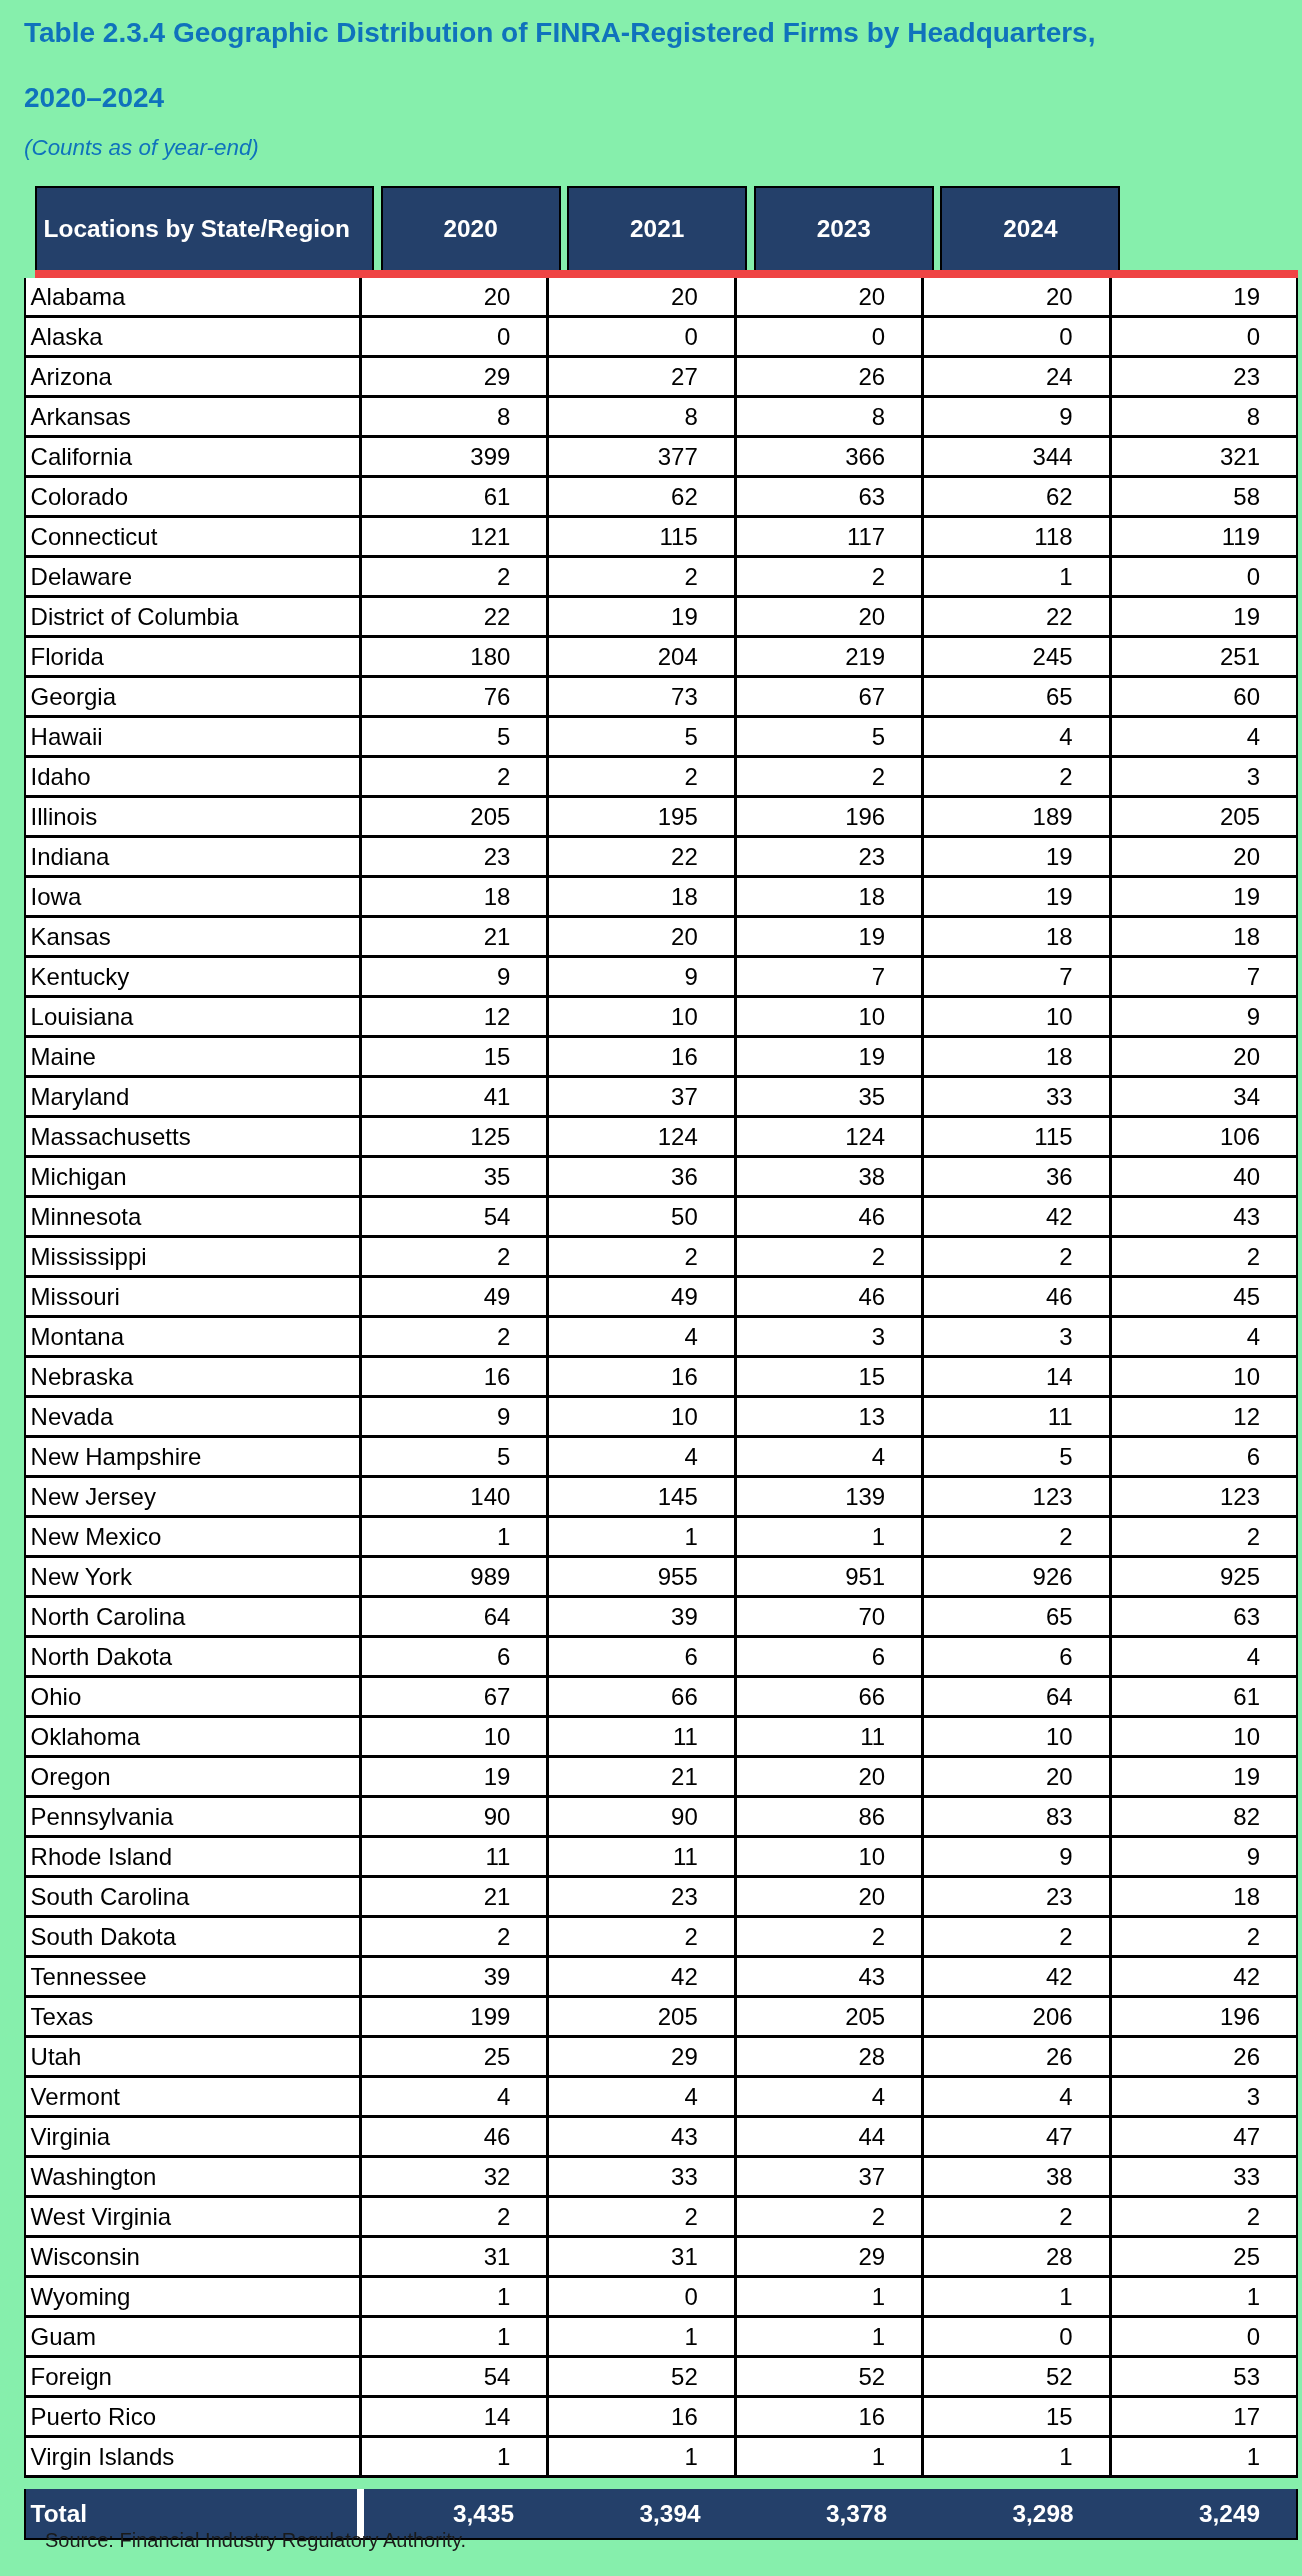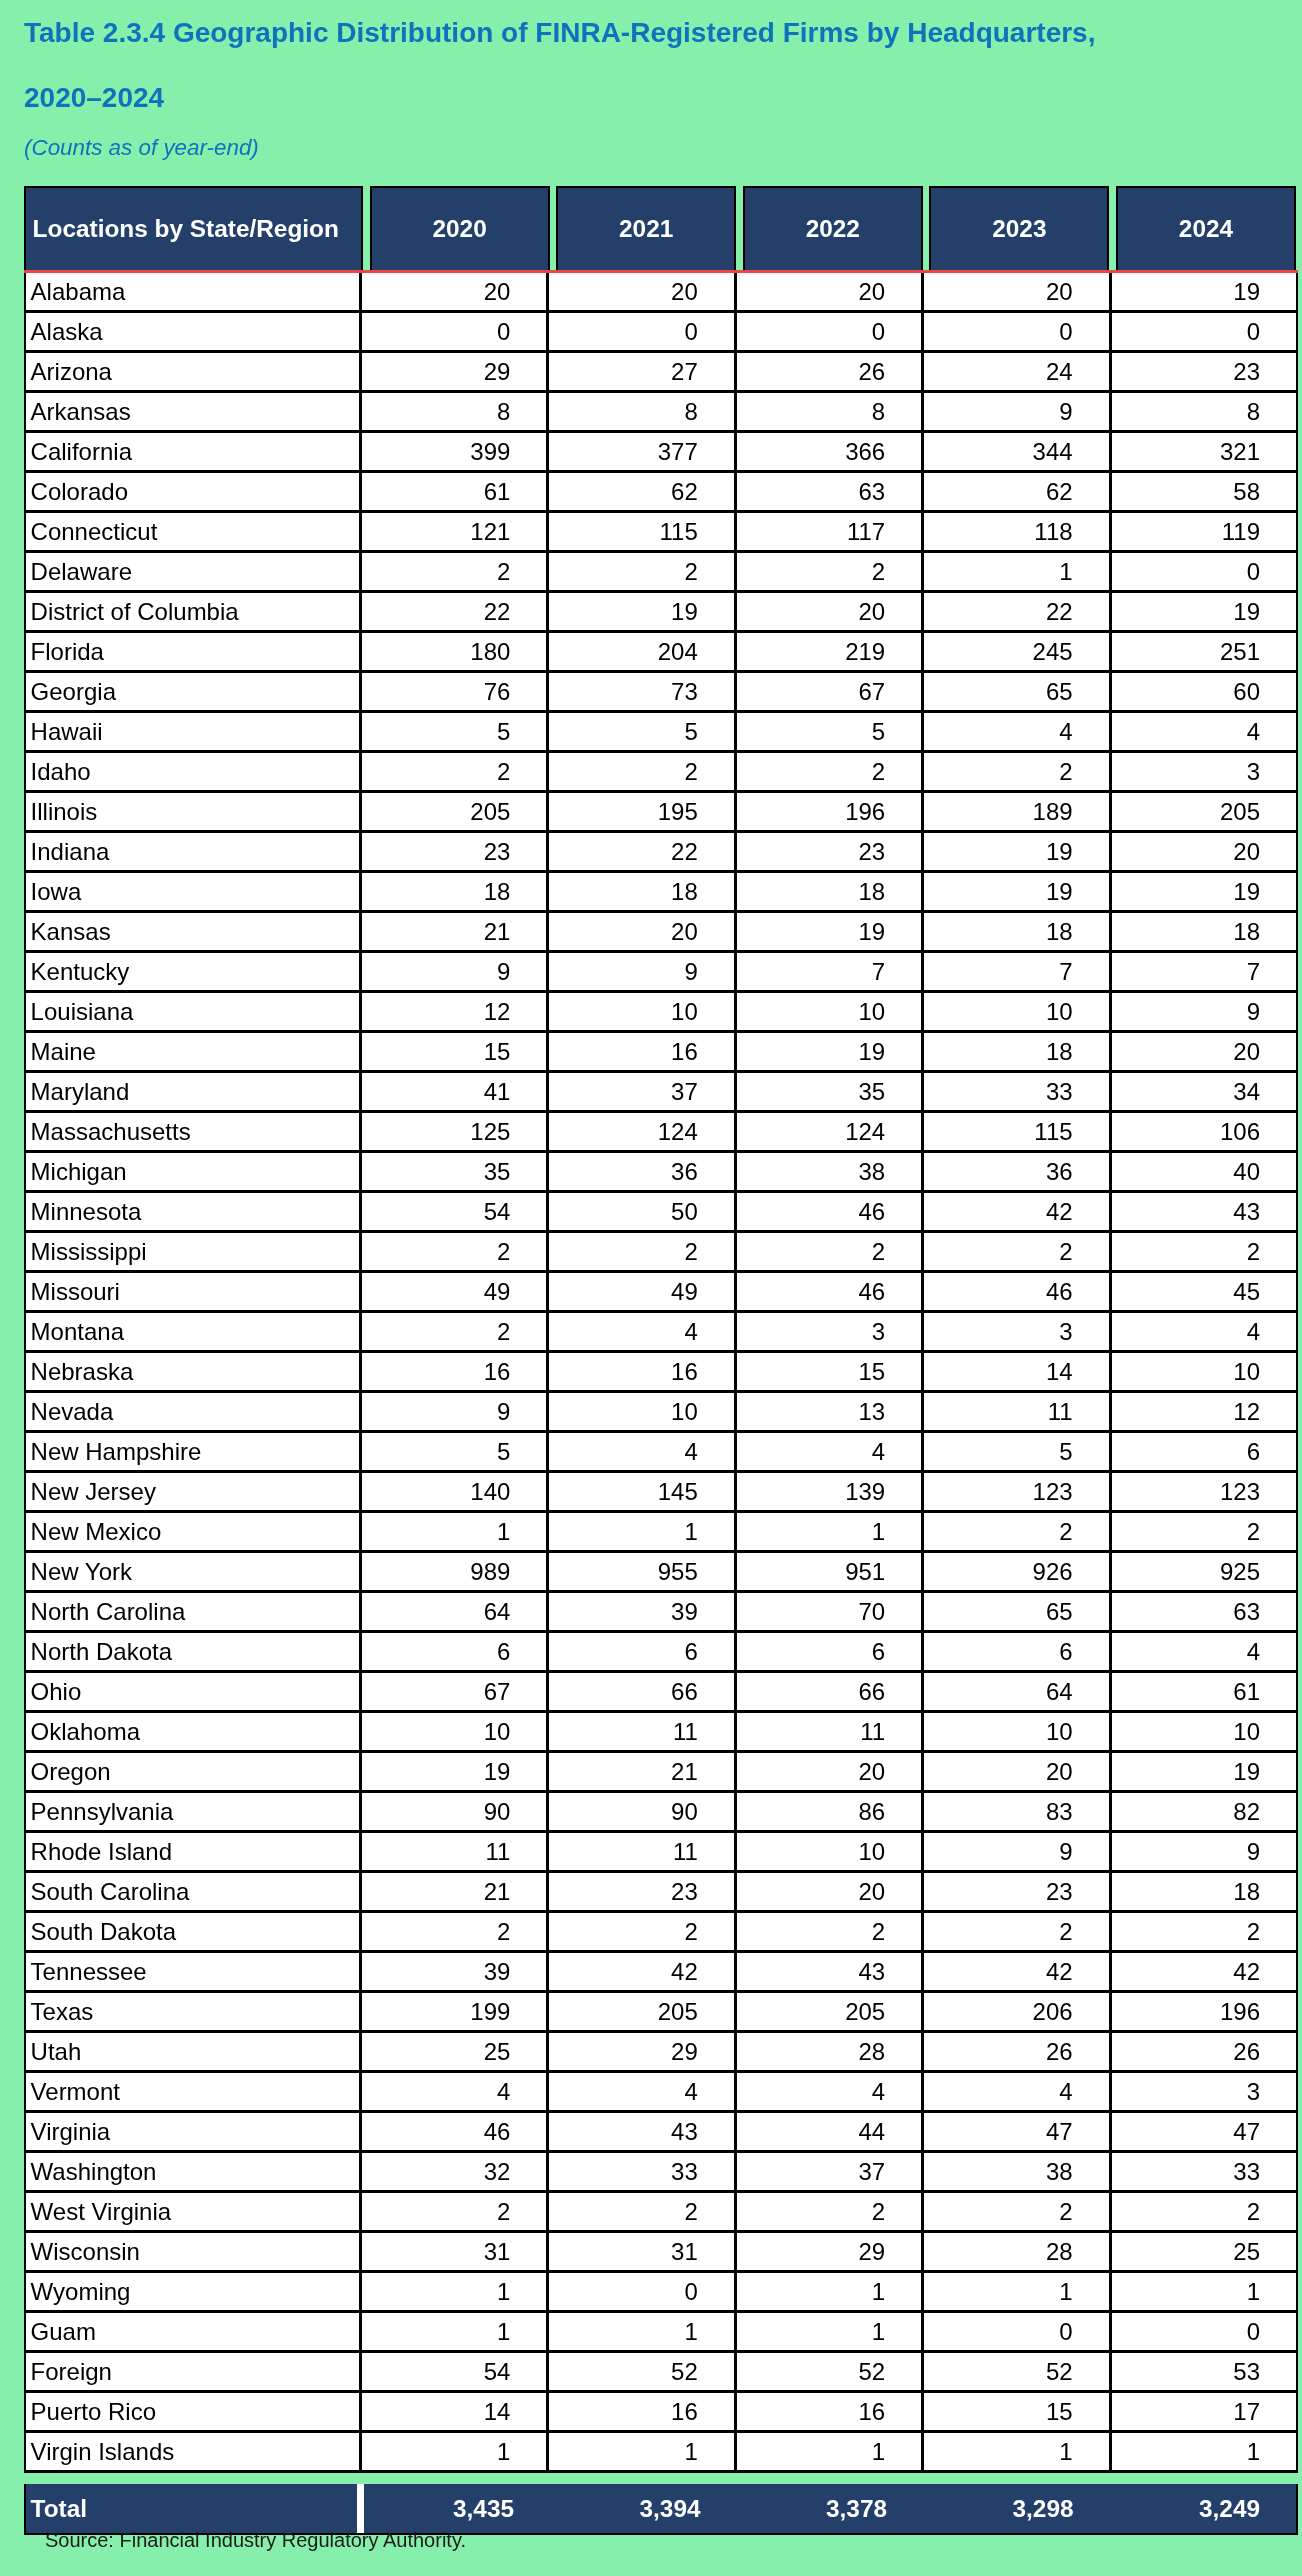--- a/index.html
+++ b/index.html
@@ -9,21 +9,21 @@
 
   
   .title-block { position: absolute; top: 16px; left: 24px; width: 1258px; }
   .title-line { color: #0F72BC; font-size: 28px; font-weight: 700; line-height: 33px; }
   .title-line2 { margin-top: 32px; }
   .subtitle { margin-top: 21px; color: #0F72BC; font-size: 22.4px; font-style: italic; font-weight: 400; }
 
   
   .ftable { position: absolute; top: 186px; left: 24px; width: 1274px; }
 
-  .header-row { display: flex; border-bottom: 3px solid #ef4444; }
+  .header-row { display: flex; border-bottom: 8px solid #ef4444; margin-left: 11px; }
   .hcell { background: #24406A; height: 84px; border: 2px solid #000; border-bottom: none;
            color: #fff; font-weight: 700; font-size: 24.4px;
            display: flex; align-items: center; justify-content: center; }
   .hcell-first { flex: 0 0 339px; justify-content: flex-start; padding-left: 6.6px; }
   .hcell-year { flex: 0 0 180px; margin-left: 6.6px; }
 
   .tbody { border-left: 2.6px solid #000; border-right: 2.6px solid #000; }
   .row { display: flex; height: 40px; border-bottom: 3.3px solid #000; background: #fff; }
   .cell { display: flex; align-items: center; font-size: 24px; color: #000; overflow: hidden; }
   .state-cell { flex: 0 0 333px; padding-left: 4.6px; }
@@ -48,21 +48,20 @@
     <div class="title-line title-line2">2020–2024</div>
     <div class="subtitle">(Counts as of year-end)</div>
   </div>
 
   <div class="ftable">
 
     <div class="header-row">
       <div class="hcell hcell-first">Locations by State/Region</div>
       <div class="hcell hcell-year">2020</div>
       <div class="hcell hcell-year">2021</div>
-      <div class="hcell hcell-year">2022</div>
       <div class="hcell hcell-year">2023</div>
       <div class="hcell hcell-year">2024</div>
     </div>
 
     <div class="tbody">
         <div class="row">
           <div class="cell state-cell">Alabama</div>
           <div class="cell num-cell">20</div>
           <div class="cell num-cell">20</div>
           <div class="cell num-cell">20</div>

